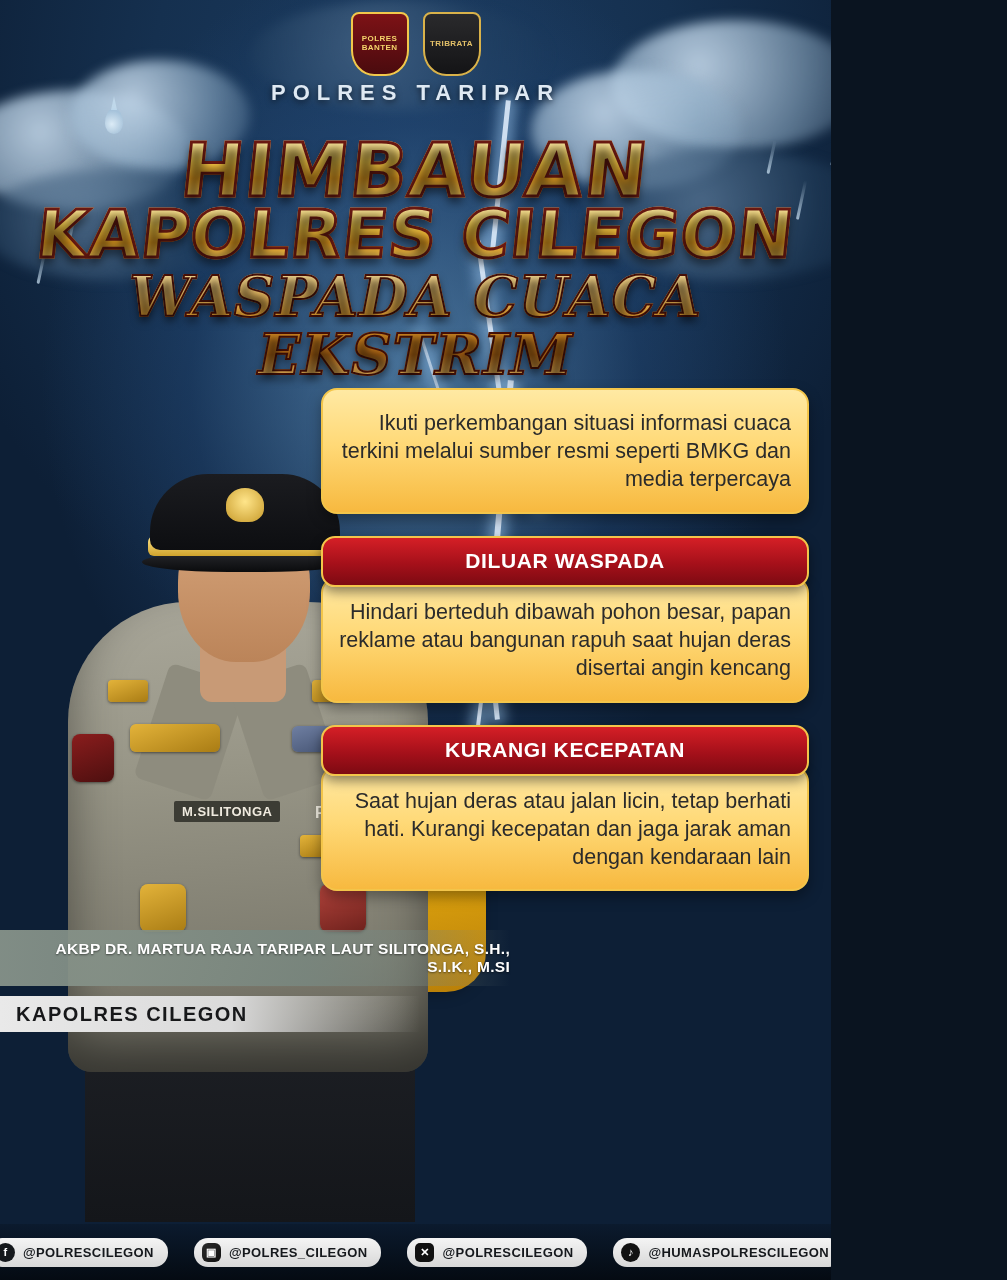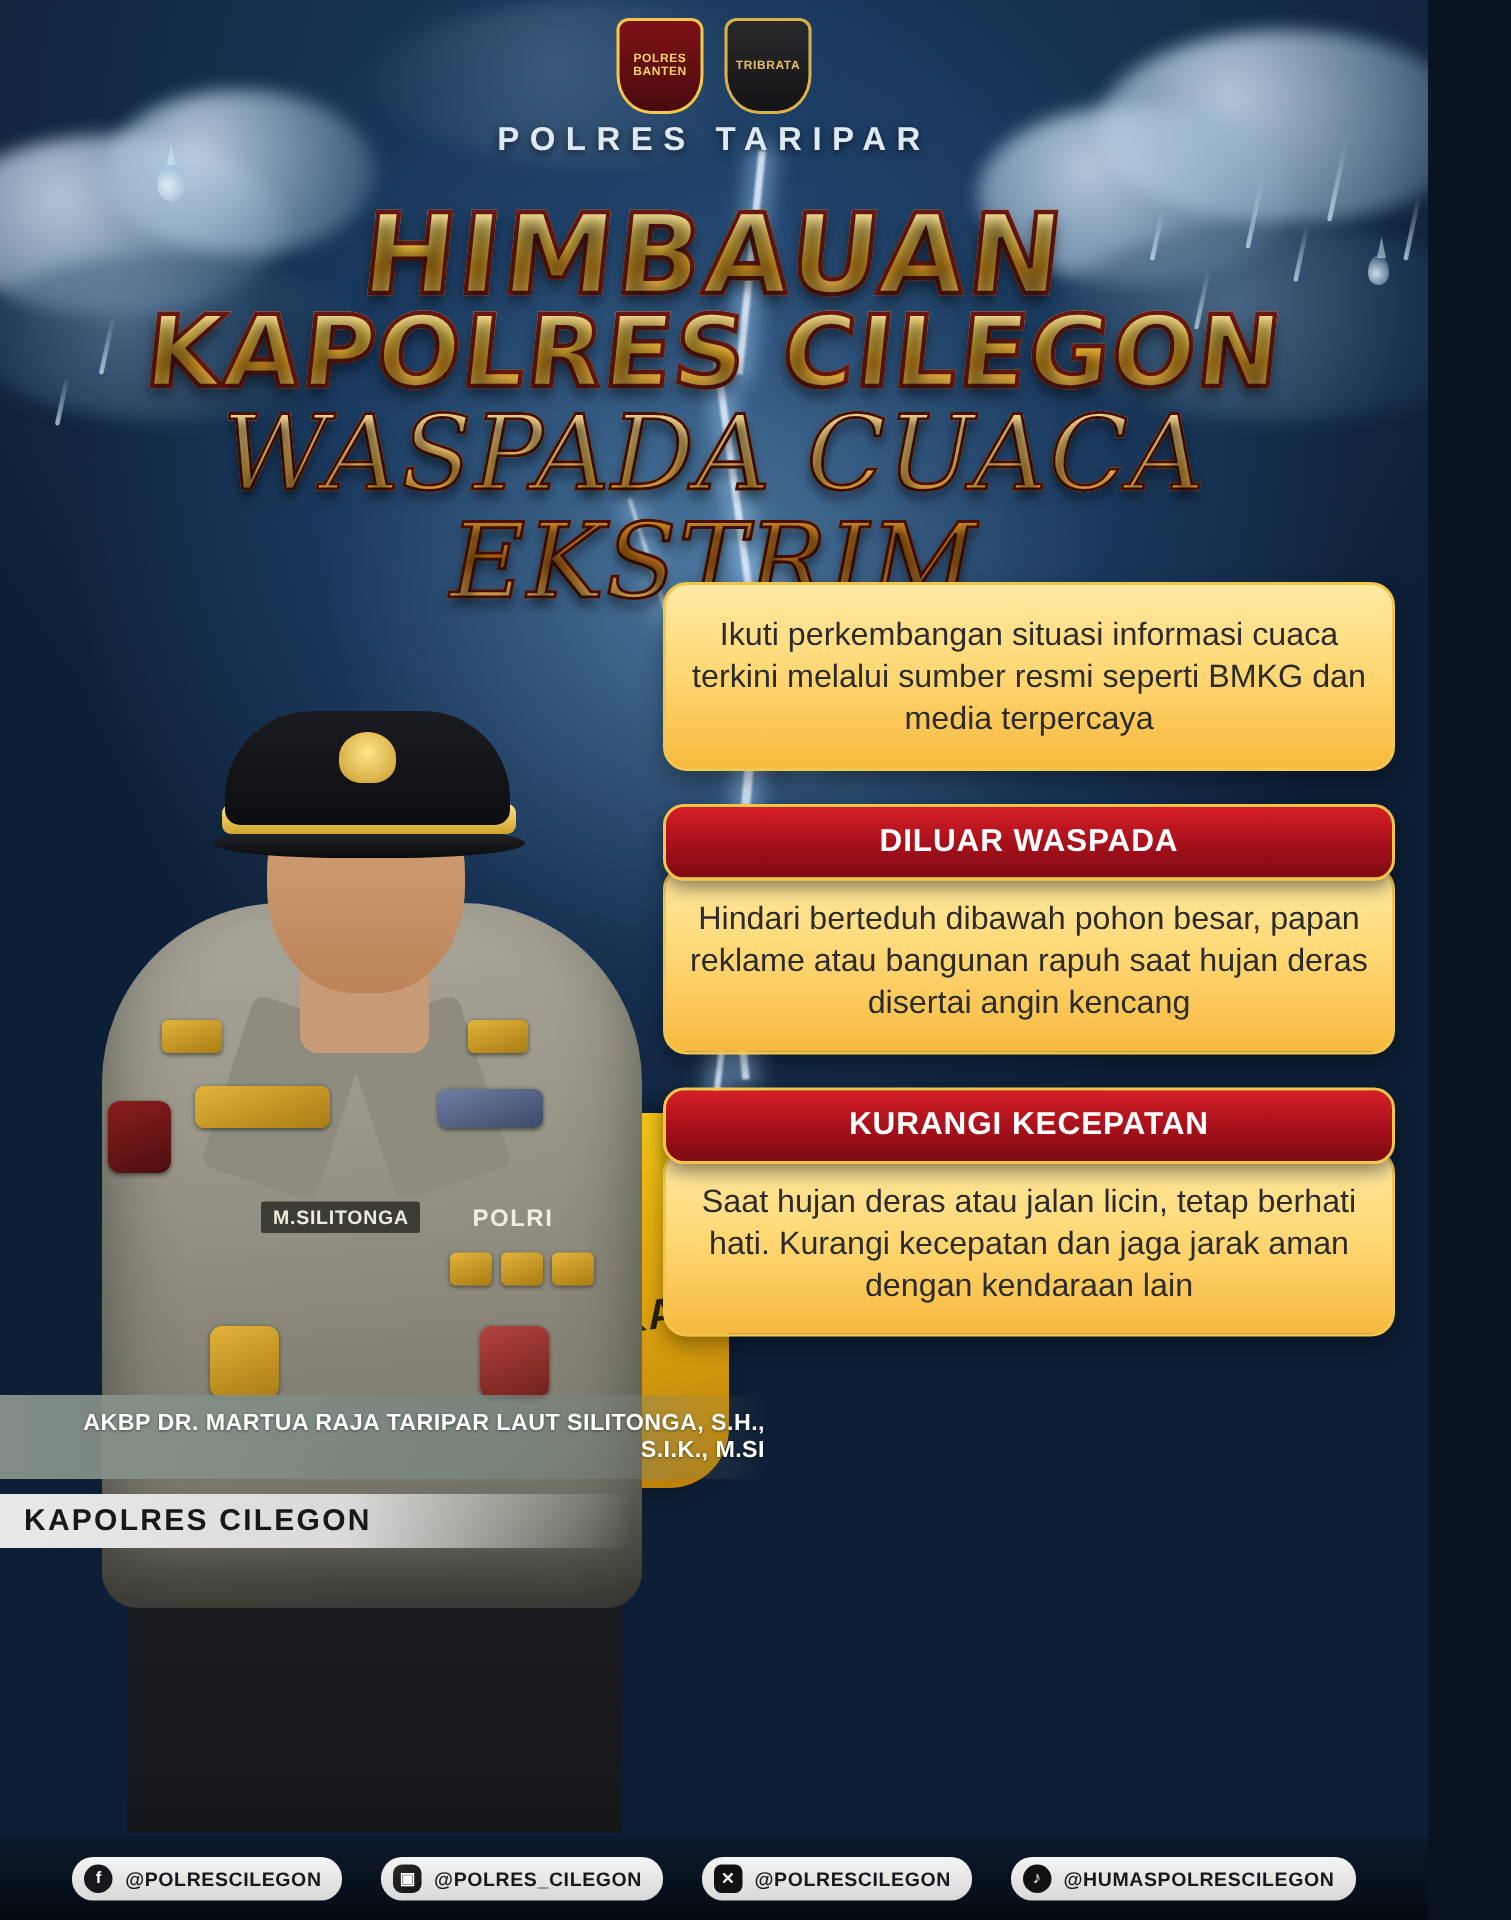--- a/index.html
+++ b/index.html
@@ -5,21 +5,21 @@
   * { margin:0; padding:0; box-sizing:border-box; }
   html,body { background:#0a1420; }
   body {
     width:1007px; height:1280px;
     font-family:"Liberation Sans", sans-serif;
     overflow:hidden;
     position:relative;
   }
   .poster {
     position:relative;
-    width:952px; height:1280px;
+    width:831px; height:1280px;
     overflow:hidden;
     background:
       radial-gradient(ellipse 60% 45% at 50% 30%, rgba(120,175,220,0.55) 0%, rgba(40,80,130,0.35) 45%, rgba(10,25,45,0) 75%),
       radial-gradient(ellipse 80% 60% at 50% 8%, #1b3b60 0%, #15304f 40%, #0d1f36 75%),
       linear-gradient(180deg, #13304f 0%, #16395c 18%, #1a4670 35%, #133253 55%, #0d2340 72%, #07131f 88%, #030a12 100%);
   }
   
   .cloud { position:absolute; border-radius:50%; background:radial-gradient(circle at 35% 35%, rgba(200,220,238,0.88), rgba(150,180,205,0.55) 60%, rgba(110,145,175,0.12) 100%); filter:blur(6px); }
   .cloud.dark { background:radial-gradient(circle at 40% 40%, rgba(90,120,150,0.75), rgba(40,70,100,0.45) 60%, rgba(20,40,65,0.05) 100%); }
   
@@ -55,21 +55,21 @@
     background:linear-gradient(180deg,#fff4c4 0%,#ffd24a 38%,#f0a521 62%,#ffe07a 100%);
     -webkit-background-clip:text; background-clip:text; color:transparent;
     -webkit-text-stroke:3px #6e1a12;
     paint-order:stroke fill;
     text-shadow:0 6px 10px rgba(0,0,0,.55);
     transform:skewX(-6deg);
     line-height:1.02;
     margin-top:-4px;
   }
   .t3 {
-    font-size:69px; font-weight:normal;
+    font-size:56px; font-weight:bold;
     font-family:"DejaVu Serif", serif;
     font-style:italic;
     background:linear-gradient(180deg,#ffe9a8 0%,#e9a12c 45%,#b86a15 75%,#ffd77a 100%);
     -webkit-background-clip:text; background-clip:text; color:transparent;
     -webkit-text-stroke:2px #4a1108;
     paint-order:stroke fill;
     text-shadow:0 5px 8px rgba(0,0,0,.6);
     line-height:1.05; margin-top:-2px; letter-spacing:1px;
   }
 
@@ -117,21 +117,21 @@
     color:#ffffff; font-size:21px; font-weight:bold; letter-spacing:.6px;
     text-align:center; padding:11px 8px 12px;
     box-shadow:0 5px 12px rgba(0,0,0,.45);
     z-index:2;
   }
   .card-body {
     margin-top:-10px;
     background:linear-gradient(180deg,#ffe9a3 0%, #ffd977 45%, #f7b93f 100%);
     border:2px solid #f3c54a; border-radius:16px;
     color:#2b2b2b; font-size:21.5px; line-height:1.3;
-    text-align:center; padding:20px 16px 18px;
+    text-align:right; padding:20px 16px 18px;
     box-shadow:0 6px 14px rgba(0,0,0,.35);
   }
   .card.wide .card-head { font-size:20.5px; }
 
   
   .social {
     position:absolute; left:0; bottom:0; width:100%; height:56px;
     display:flex; align-items:center; justify-content:center; gap:26px;
     background:linear-gradient(180deg, rgba(6,12,20,.25), rgba(3,7,12,.85));
   }

